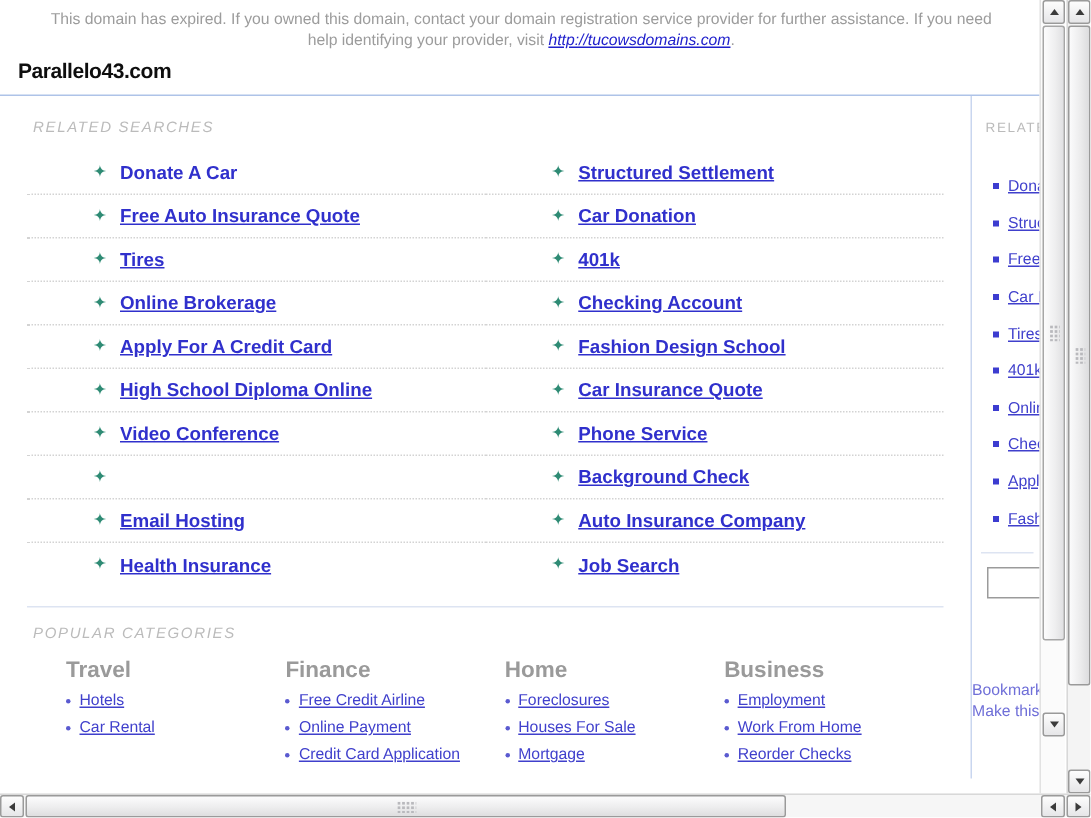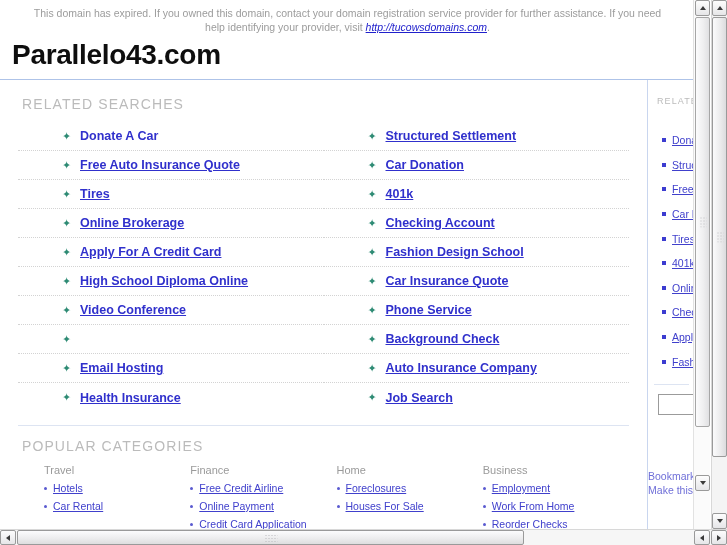--- a/index.html
+++ b/index.html
@@ -153,21 +153,21 @@
   }
   .expired-banner a {
     color: #2020cc;
     text-decoration: underline;
     font-style: italic;
   }
 
   
   .domain-head {
     padding: 3px 0 0 12px;
-    font-size: 28px;
+    font-size: 14px;
     font-weight: bold;
     color: #0e0e0e;
     letter-spacing: -0.3px;
   }
 
   .head-rule {
     margin: 8px 0 0 0;
     height: 1px;
     background: #aec3e8;
     width: 695px;
@@ -176,24 +176,25 @@
   
   .body-cols { display: flex; width: 695px; }
   .col-main  { width: 647px; position: relative; }
   .col-side  {
     width: 48px; position: relative;
     border-left: 1px solid #c9d6ef;
     min-height: 455px;
   }
 
   .section-label {
-    font-size: 14px;
+    font-size: 10px;
     letter-spacing: 1.1px;
     color: #bbbbbb;
     padding: 16px 0 0 22px;
+    font-style: italic;
   }
 
   
   .rs-grid {
     display: flex;
     padding: 10px 18px 0 18px;
     gap: 0;
   }
   .rs-col { width: 50%; }
   .rs-item {
@@ -226,23 +227,24 @@
     background: #dde4f2;
   }
 
   
   .cats {
     display: flex;
     padding: 10px 18px 0 44px;
   }
   .cat-col { width: 25%; }
   .cat-title {
-    font-size: 11px;
+    font-size: 15px;
     color: #9a9a9a;
     margin-bottom: 6px;
+    font-weight: bold;
   }
   .cat-li {
     display: flex;
     align-items: center;
     margin-bottom: 6px;
   }
   .cat-li .dot {
     width: 3px; height: 3px;
     background: #5a5ad0;
     border-radius: 50%;
@@ -445,20 +447,24 @@
             </div>
             <div class="cat-col">
               <div class="cat-title">Home</div>
               <div class="cat-li">
                 <span class="dot"></span>
                 <a href="#">Foreclosures</a>
               </div>
               <div class="cat-li">
                 <span class="dot"></span>
                 <a href="#">Houses For Sale</a>
+              </div>
+              <div class="cat-li">
+                <span class="dot"></span>
+                <a href="#">Mortgage</a>
               </div>
             </div>
             <div class="cat-col">
               <div class="cat-title">Business</div>
               <div class="cat-li">
                 <span class="dot"></span>
                 <a href="#">Employment</a>
               </div>
               <div class="cat-li">
                 <span class="dot"></span>

